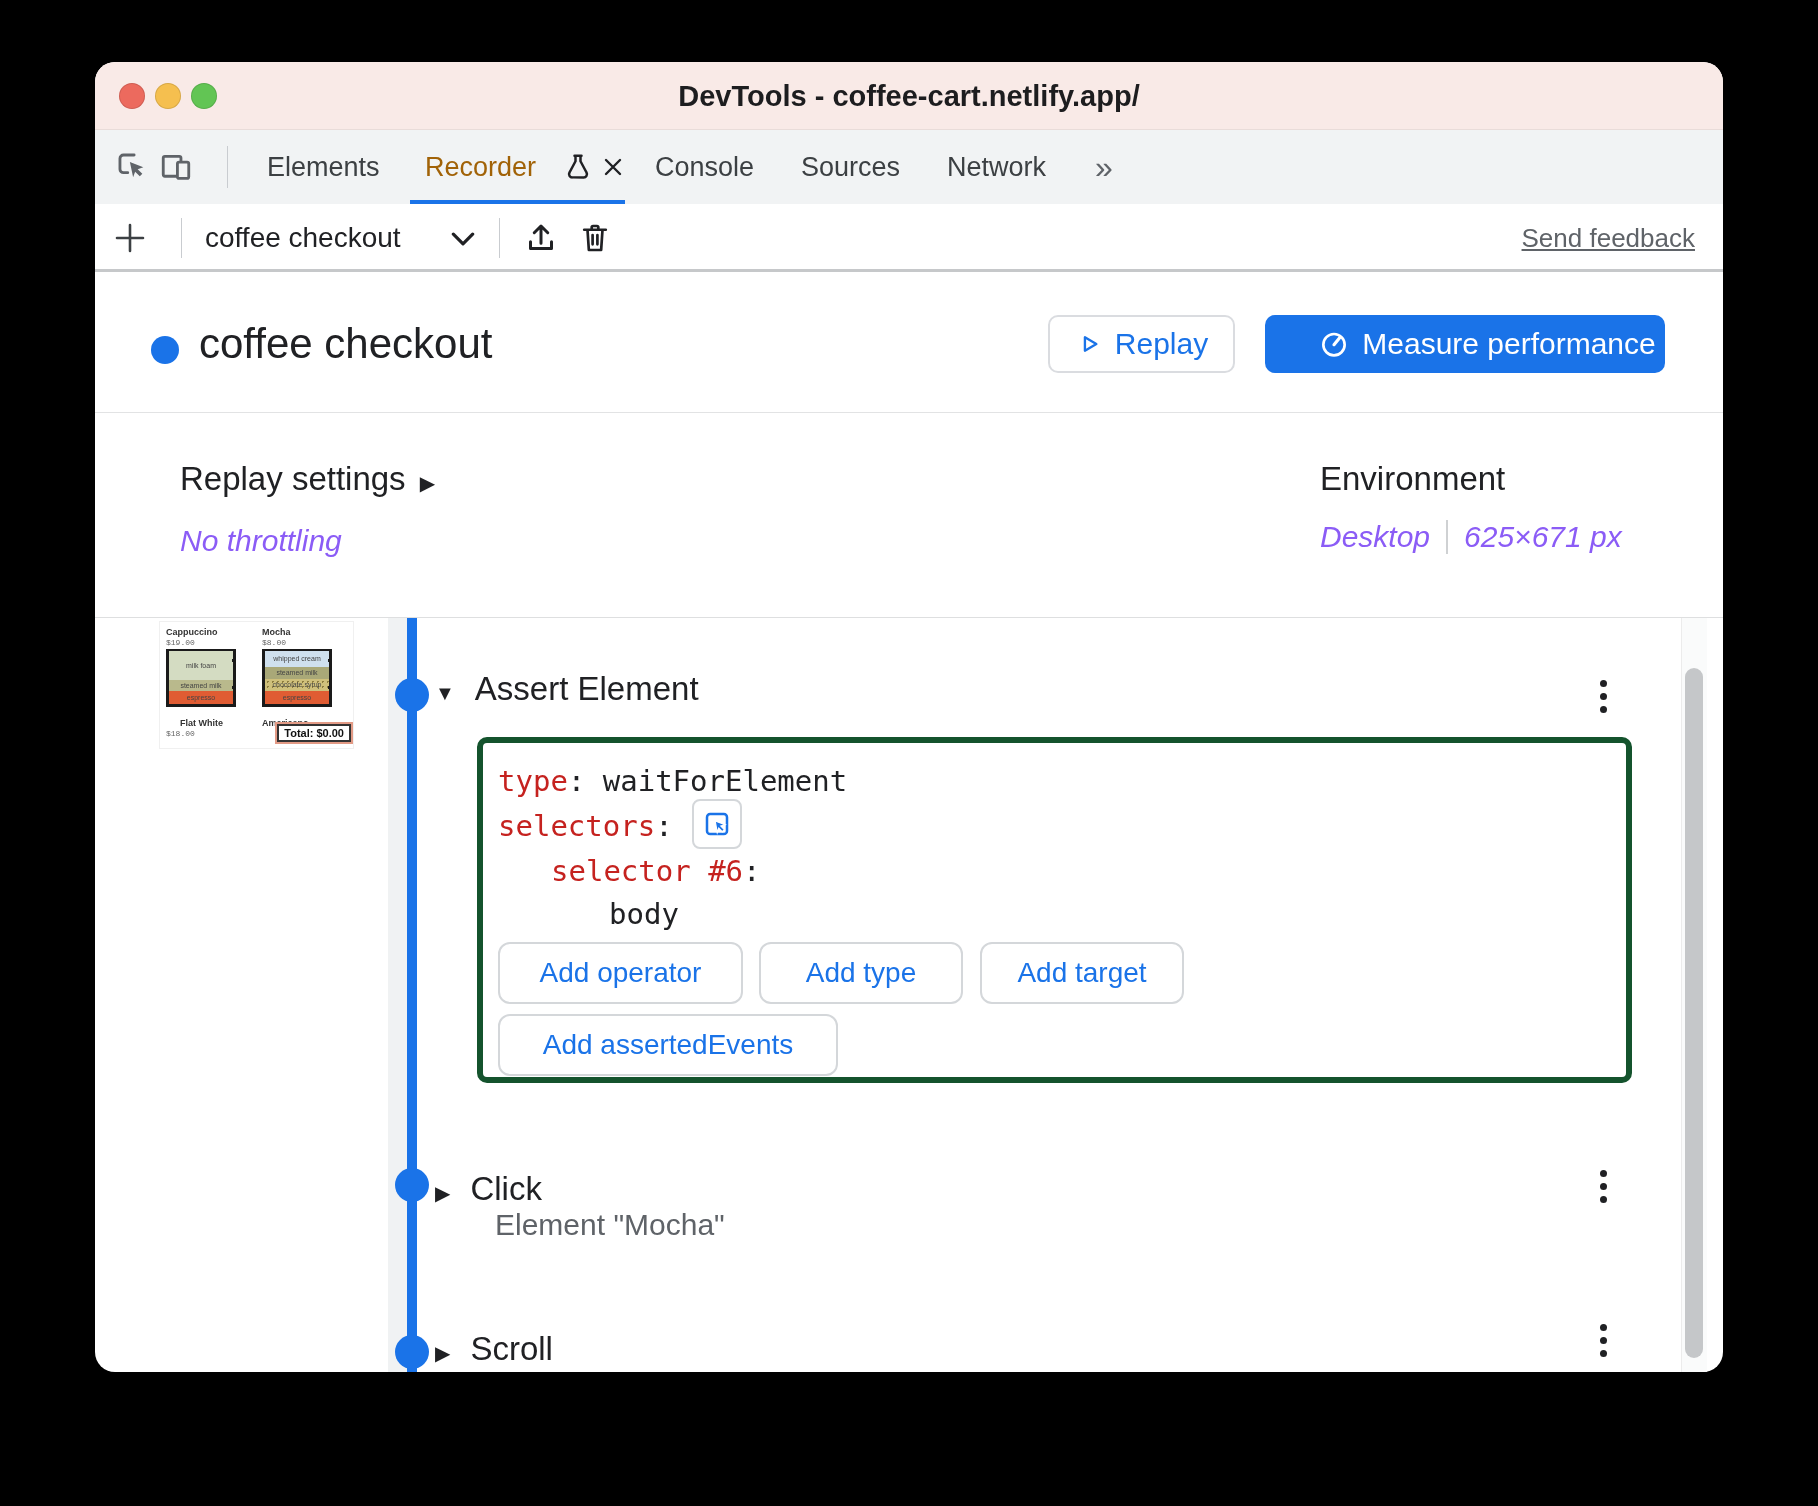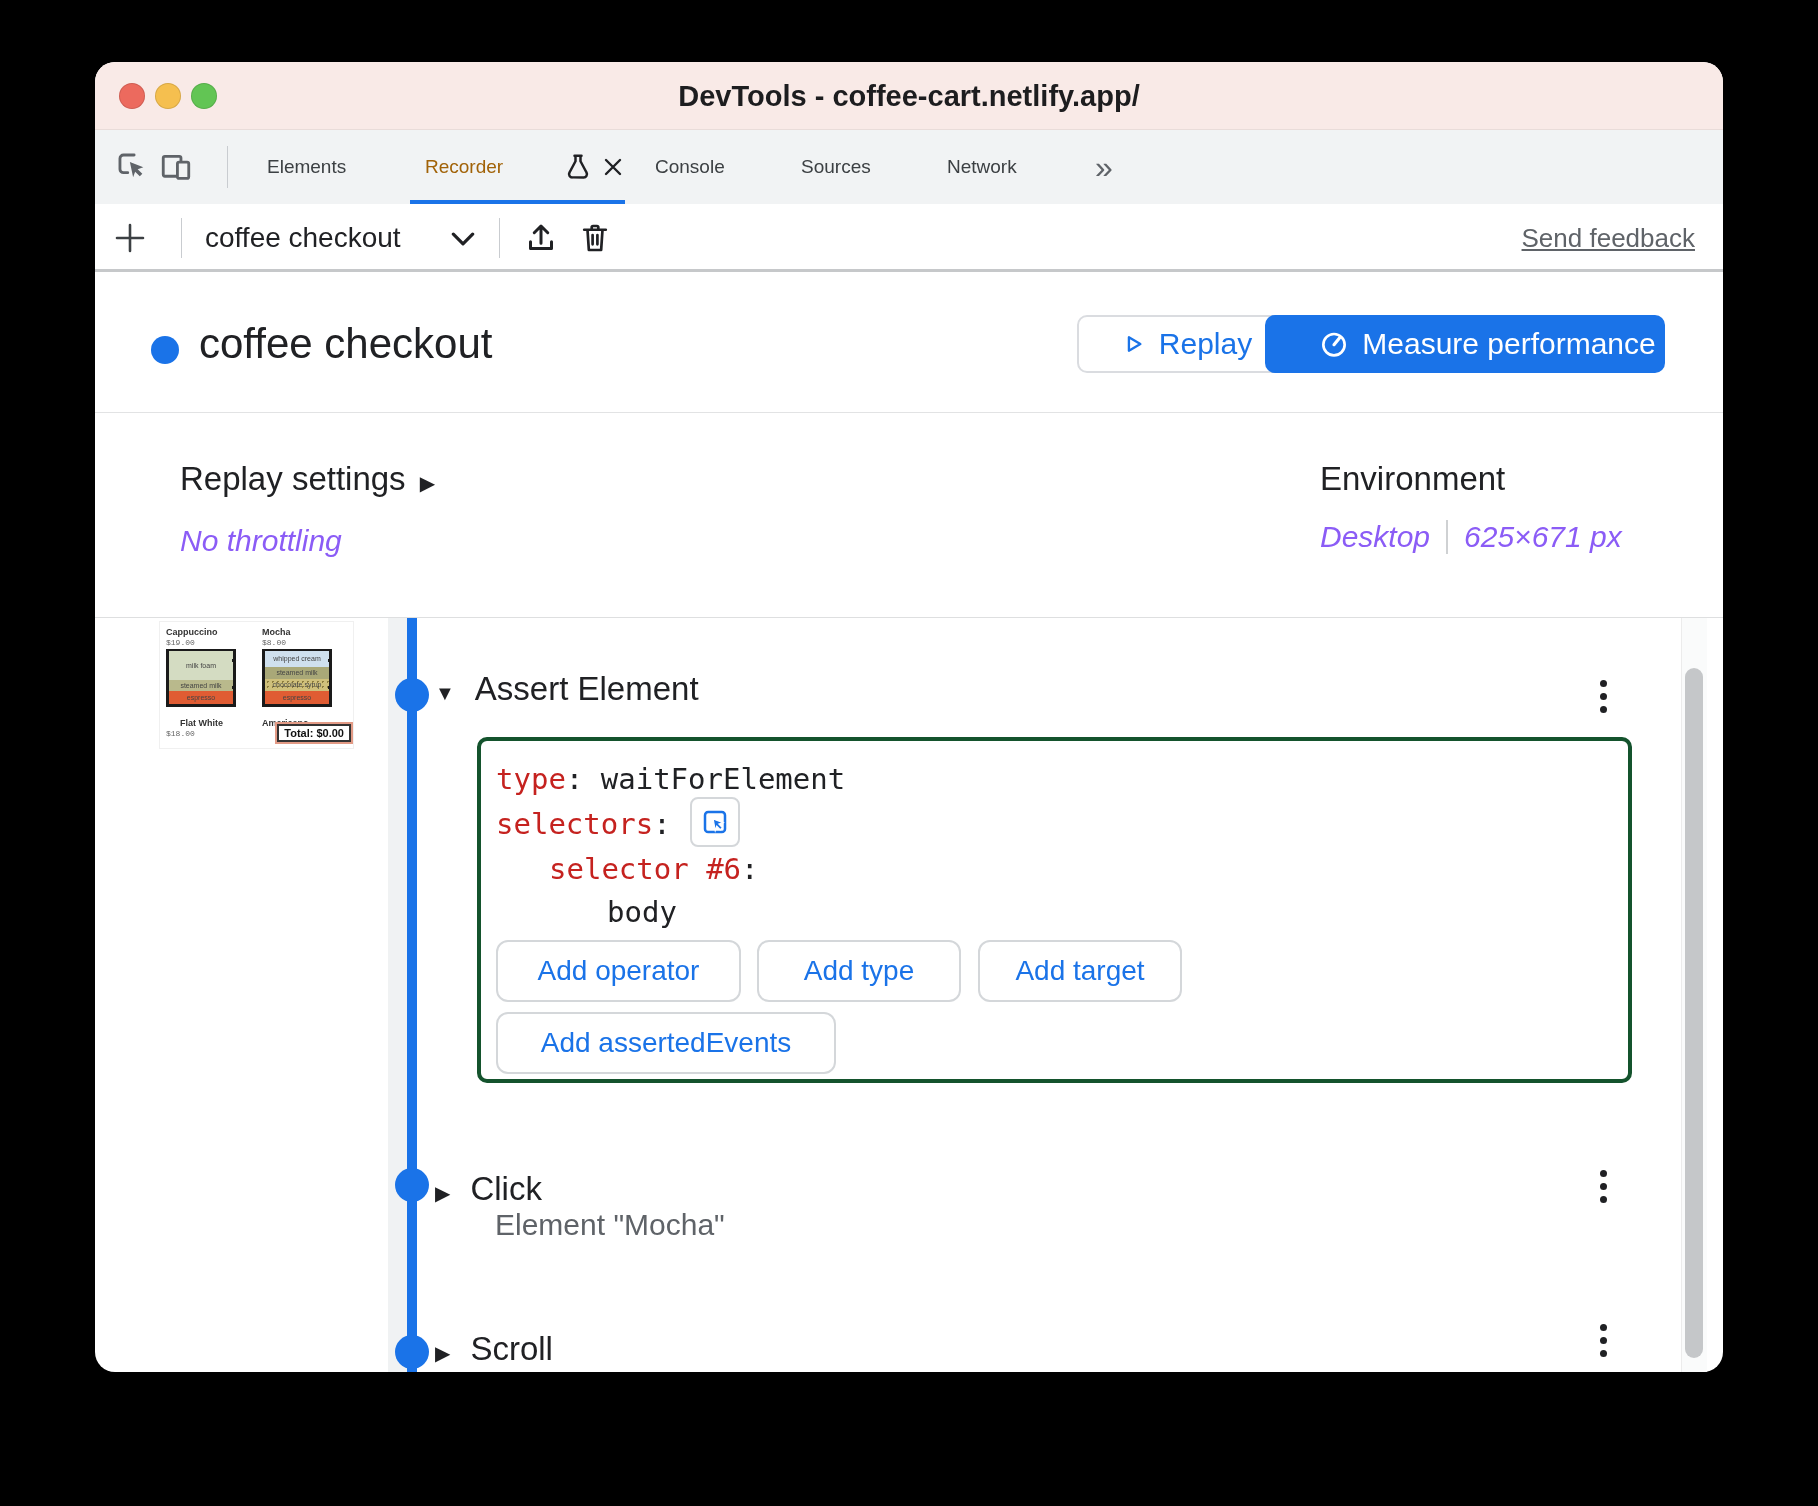--- a/index.html
+++ b/index.html
@@ -11,59 +11,59 @@
   }
   .abs { position:absolute; }
 
   
   .titlebar { position:absolute; left:0; top:0; width:100%; height:68px; background:#f9eae7; border-bottom:1px solid #e9dcd9; }
   .light { position:absolute; top:21px; width:26px; height:26px; border-radius:50%; box-shadow:inset 0 0 0 1px rgba(0,0,0,.12); }
   .titlebar .title { width:100%; text-align:center; line-height:68px; font-size:29px; font-weight:bold; color:#1d1d1f; }
 
   
   .tabbar { position:absolute; left:0; top:68px; width:100%; height:74px; background:#f1f3f4; }
-  .tab { position:absolute; top:0; height:74px; line-height:74px; font-size:19px; color:#3c4043; }
+  .tab { position:absolute; top:0; height:74px; line-height:74px; font-size:27px; color:#3c4043; }
   .tab.active { color:#a16207; font-weight:400; }
   .tab-underline { position:absolute; left:315px; bottom:0; width:215px; height:4px; background:#1a73e8; }
   .vdiv { position:absolute; width:1px; background:#c9ccd0; }
   .badge { position:absolute; left:1352px; top:83px; width:86px; height:46px; border:2px solid #d5d8db; border-radius:10px; display:flex; align-items:center; justify-content:center; gap:8px; }
   .badge span { font-size:28px; color:#202124; }
   .icon-gear::before { content:"\2699"; font-size:42px; color:#5f6368; line-height:1; }
   .kebab { display:flex; flex-direction:column; gap:6px; cursor:pointer; }
   .kebab i { width:7px; height:7px; border-radius:50%; background:#202124; }
   .kebab.gray i { background:#3c4043; }
 
   
   .toolbar { position:absolute; left:0; top:142px; width:100%; height:68px; background:#fff; border-bottom:3px solid #c6c8ca; }
   .rec-name { position:absolute; left:110px; top:0; height:68px; line-height:68px; font-size:28px; color:#202124; }
   .send-feedback { position:absolute; right:28px; top:0; height:68px; line-height:68px; font-size:26px; color:#5f6368; text-decoration:underline; cursor:pointer; }
 
   
   .rec-dot { position:absolute; left:56px; top:274px; width:28px; height:28px; border-radius:50%; background:#1a73e8; }
   .rec-title { position:absolute; left:104px; top:258px; font-size:42px; color:#202124; }
   .btn { display:flex; align-items:center; justify-content:center; gap:12px; border-radius:10px; font-size:30px; font-weight:500; cursor:pointer; }
-  .btn-replay { position:absolute; left:982px; top:253px; width:217px; height:58px; background:#fff; border:2px solid #dadce0; color:#1a73e8; }
+  .btn-replay { position:absolute; left:953px; top:253px; width:187px; height:58px; background:#fff; border:2px solid #dadce0; color:#1a73e8; }
   .btn-measure { position:absolute; left:1170px; top:253px; width:400px; height:58px; background:#1a73e8; border:none; color:#fff;padding-left:44px; }
   .hdiv { position:absolute; left:0; width:100%; height:1px; background:#e2e3e4; }
 
   
   .sect-head { position:absolute; font-size:33px; font-weight:500; color:#202124; display:flex; align-items:center; gap:14px; }
   .sect-sub { position:absolute; font-size:30px; color:#8b5cf6; display:flex; align-items:flex-start; gap:16px;font-style:italic; }
   .tri-right::before { content:"\25B6"; font-size:20px; color:#202124; }
   .tri-down::before { content:"\25BC"; font-size:20px; color:#202124; }
   .vbar { width:2px; height:34px; background:#cfd1d3; }
 
   
   .gutter { position:absolute; left:293px; top:556px; width:19px; height:754px; background:#f0f2f3; }
   .tline { position:absolute; left:312px; top:556px; width:10px; height:754px; background:#1a73e8; }
   .tdot { position:absolute; left:300px; width:34px; height:34px; border-radius:50%; background:#1a73e8; }
   .step-head { position:absolute; left:340px; display:flex; align-items:center; gap:20px; font-size:33px; color:#202124; cursor:pointer; }
   .step-sub { position:absolute; left:400px; font-size:30px; color:#5f6368; }
 
-  .code-box { position:absolute; left:382px; top:675px; width:1155px; height:346px; border:4px solid #14532d; border-radius:10px; background:#fff; }
+  .code-box { position:absolute; left:382px; top:675px; width:1155px; height:346px; border:6px solid #14532d; border-radius:10px; background:#fff; }
   .code-line { position:absolute; font-family:"DejaVu Sans Mono", monospace; font-size:29px; line-height:40px; color:#202124; white-space:pre; }
   .ckey { color:#c5221f; }
   .code-btn { position:absolute; height:62px; display:flex; align-items:center; justify-content:center; background:#fff; border:2px solid #d4d7da; border-radius:12px; color:#1a73e8; font-size:28px; font-weight:500; cursor:pointer; }
   .sel-btn { position:absolute; left:209px; top:56px; width:50px; height:50px; border:2px solid #d4d7da; border-radius:8px; display:flex; align-items:center; justify-content:center; background:#fff; cursor:pointer; }
 
   
   .thumb { position:absolute; left:65px; top:560px; width:193px; height:126px; background:#fff; outline:1px solid #f0f0f0; font-family:"Liberation Sans", sans-serif; cursor:pointer; }
   .thumb .pname { position:absolute; font-size:9px; font-weight:bold; color:#333; }
   .thumb .pprice { position:absolute; font-size:8px; color:#666;font-family:Liberation Mono, monospace; }
   .cup { position:absolute; width:70px; height:58px; border:3px solid #1a1a1a; border-top-width:2px; display:flex; flex-direction:column; overflow:hidden; }

